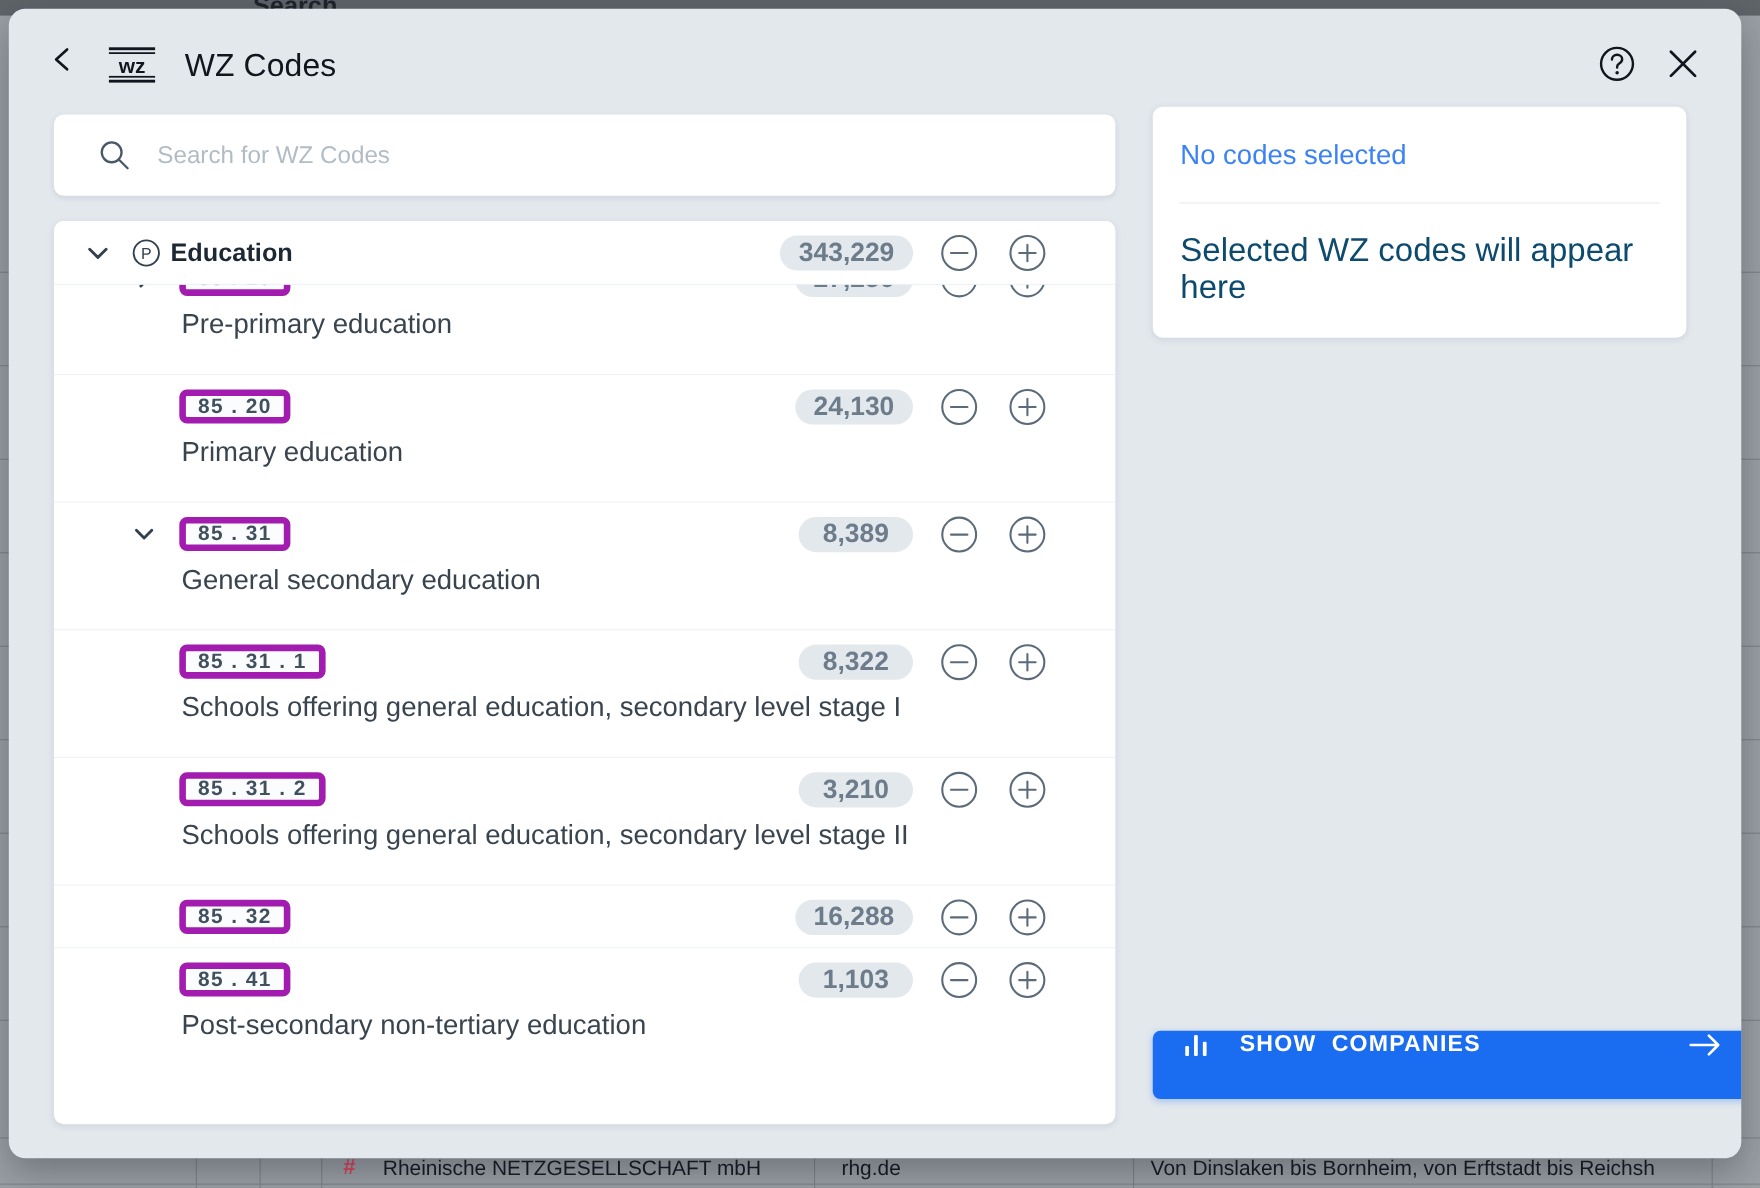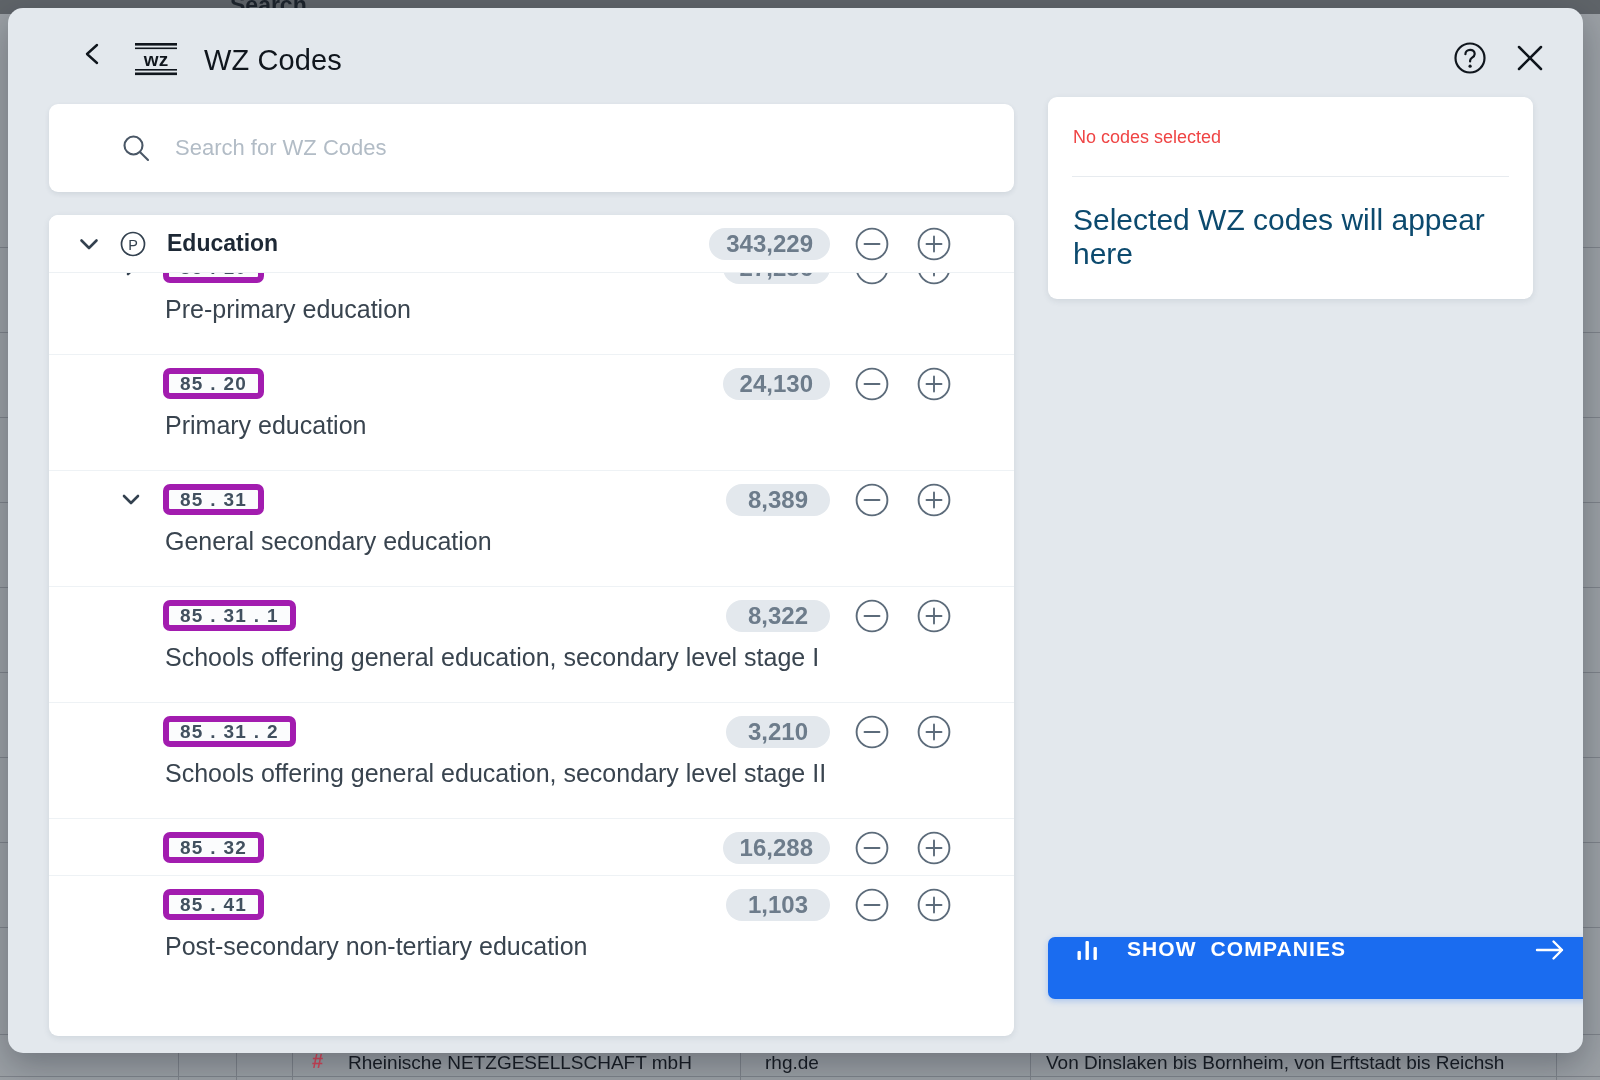--- a/index.html
+++ b/index.html
@@ -76,21 +76,20 @@
     border-radius: 15px;
     box-shadow: 0 12px 34px rgba(10,18,30,.30);
     overflow: hidden;
   }
 
   
   .modal-header {
     position: absolute;
     top: 0; left: 0; right: 0;
     height: 88px;
-    margin-left: 36px;
   }
   .hdr-back {
     position: absolute;
     left: 30px;
     top: 31px;
     width: 38px;
     height: 30px;
     cursor: pointer;
   }
   .hdr-logo {
@@ -128,28 +127,27 @@
 
   
   .left-col {
     position: absolute;
     left: 41px;
     top: 96px;
     width: 965px;
   }
   .search-box {
     position: relative;
-    height: 88px;
+    height: 74px;
     background: #ffffff;
     border-radius: 9px;
     box-shadow: 0 2px 5px rgba(40,55,75,.10);
     display: flex;
     align-items: center;
     cursor: text;
-    padding-left: 32px;
   }
   .search-icon {
     margin-left: 40px;
     margin-right: 24px;
     width: 30px;
     height: 30px;
     flex: 0 0 auto;
   }
   .search-input {
     flex: 1 1 auto;
@@ -200,21 +198,21 @@
     width: 26px; height: 26px;
     margin-left: 27px;
     flex: 0 0 auto;
   }
   .section-letter {
     margin-left: 17px;
     width: 28px; height: 28px;
     flex: 0 0 auto;
   }
   .section-title {
-    margin-left: 20px;
+    margin-left: 8px;
     font-size: 23px;
     font-weight: bold;
     color: #1d2835;
     flex: 1 1 auto;
   }
 
   
   .code-row {
     position: relative;
     border-top: 1px solid #eef2f5;
@@ -297,22 +295,22 @@
     width: 485px;
     bottom: 30px;
   }
   .selected-card {
     background: #ffffff;
     border-radius: 9px;
     box-shadow: 0 2px 6px rgba(40,55,75,.10);
     padding: 30px 24px 28px 24px;
   }
   .selected-title {
-    font-size: 18px;
-    color: #ef4444;
+    font-size: 25px;
+    color: #3b82f6;
     padding-left: 1px;
   }
   .selected-divider {
     margin-top: 28px;
     height: 1px;
     background: #e7ebef;
   }
   .selected-empty {
     margin-top: 26px;
     font-size: 30px;

